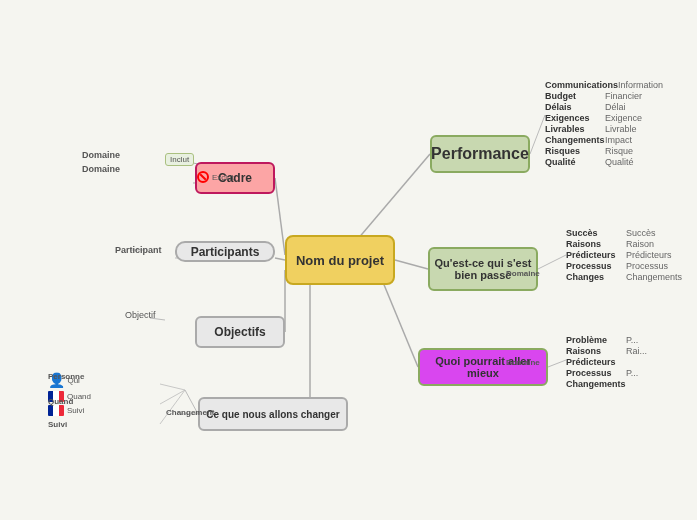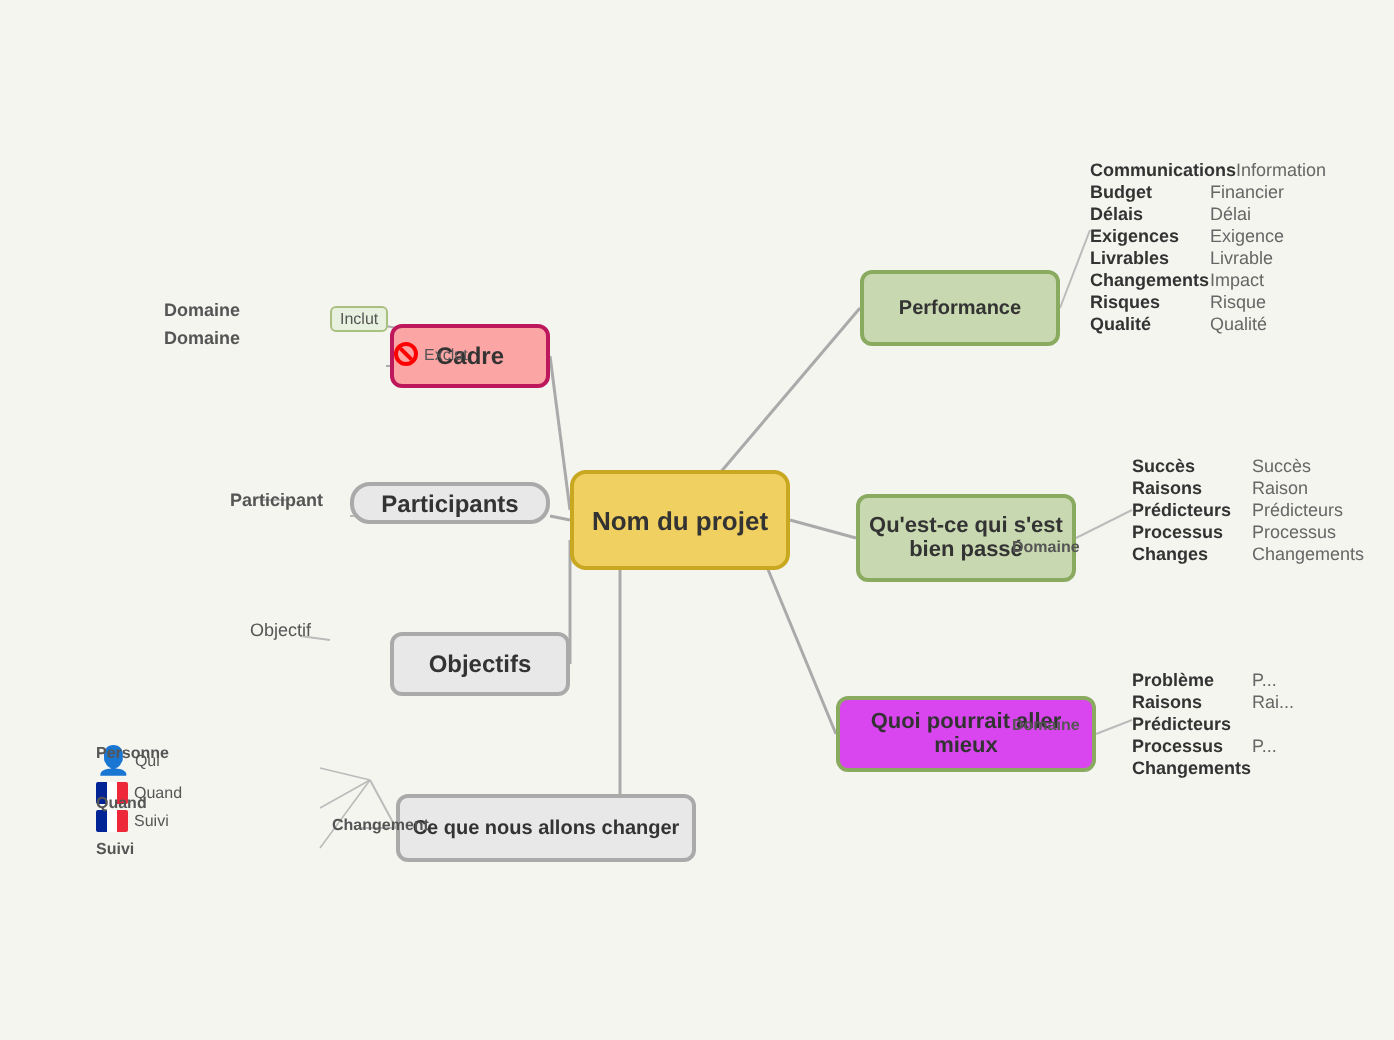--- a/index.html
+++ b/index.html
@@ -43,21 +43,21 @@
       align-items: center;
     }
     .node-performance {
       background: #c8d8b0;
       border: 2px solid #8aaa60;
       border-radius: 6px;
       width: 100px;
       height: 38px;
       left: 430px;
       top: 135px;
-      font-size: 10px;
+      font-size: 16px;
       color: #333;
     }
     .node-cadre {
       background: #fca5a5;
       border: 2px solid #be185d;
       border-radius: 6px;
       width: 80px;
       height: 32px;
       left: 195px;
       top: 162px;

